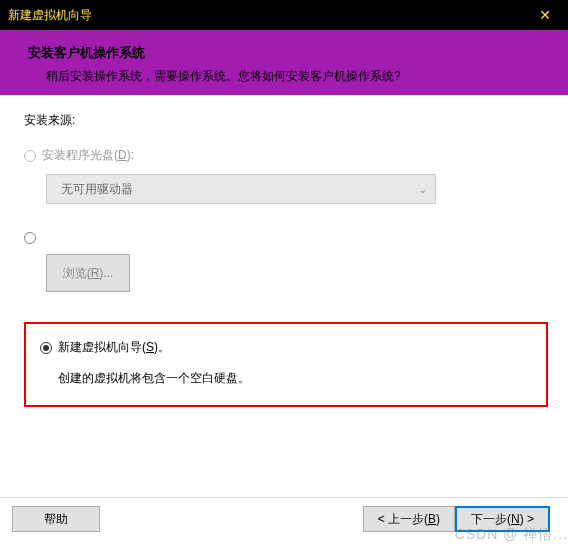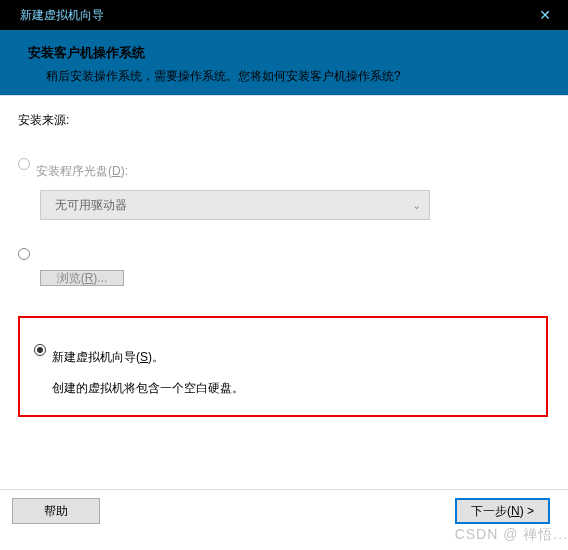--- a/index.html
+++ b/index.html
@@ -1,43 +1,43 @@
 <!DOCTYPE html>
 <html><head>
 <meta charset="utf-8">
 <style>
 * { box-sizing: border-box; margin: 0; padding: 0; }
 body { font-family: "Microsoft YaHei", "Segoe UI", sans-serif; font-size: 12px; background: #fff; width: 568px; height: 550px; overflow: hidden; }
-.titlebar { background: #000; color: #7dd3fc; height: 30px; display: flex; align-items: center; justify-content: space-between; padding: 0 0 0 20px; }
+.titlebar { background: #000; color: #fde047; height: 30px; display: flex; align-items: center; justify-content: space-between; padding: 0 0 0 8px; }
 .titlebar-title { font-size: 12px; }
 .close-btn { width: 46px; height: 30px; display: flex; align-items: center; justify-content: center; font-size: 14px; }
-.header { padding: 14px 20px 10px 28px; border-bottom: 1px solid #ddd; background: #0369a1; }
+.header { padding: 14px 20px 10px 28px; border-bottom: 1px solid #ddd; background: #a21caf; }
 .header-title { font-size: 13px; font-weight: bold; margin-bottom: 6px; color: #000; }
 .header-subtitle { font-size: 12px; color: #000; margin-left: 18px; }
-.content { padding: 16px 20px 10px 18px; }
+.content { padding: 16px 20px 10px 24px; }
 .source-label { font-size: 12px; color: #000; margin-bottom: 18px; }
 .option-group { margin-bottom: 28px; }
 .radio-row { display: flex; align-items: center; margin-bottom: 10px; }
 .radio { width: 12px; height: 12px; border: 1px solid #888; border-radius: 50%; margin-right: 6px; background: #fff; flex-shrink: 0; position: relative; }
 .radio.disabled { border-color: #bbb; }
 .radio.checked { border-color: #333; }
 .radio.checked::after { content: ""; position: absolute; width: 6px; height: 6px; background: #333; border-radius: 50%; top: 2px; left: 2px; }
-.radio-label { font-size: 12px; color: #000; margin-top: 16px; }
+.radio-label { font-size: 12px; color: #000; }
 .radio-label.disabled { color: #999; }
 .u { text-decoration: underline; }
 .dropdown { margin-left: 22px; margin-top: 4px; width: 390px; height: 30px; background: #e8e8e8; border: 1px solid #ccc; display: flex; align-items: center; justify-content: space-between; padding: 0 8px 0 14px; color: #666; font-size: 12px; }
 .chevron { font-size: 10px; color: #888; }
 .file-row { display: flex; align-items: center; margin-left: 22px; margin-top: 2px; gap: 10px; }
 .file-input { width: 390px; height: 26px; border: 1px solid #ccc; background: #fff; padding: 0 8px; color: #999; font-size: 12px; }
-.browse-btn { width: 84px; height: 16px; background: #e1e1e1; border: 1px solid #adadad; color: #888; font-size: 12px; display: flex; align-items: center; justify-content: center; }
+.browse-btn { width: 84px; height: 38px; background: #e1e1e1; border: 1px solid #adadad; color: #888; font-size: 12px; display: flex; align-items: center; justify-content: center; }
 .red-box { border: 2px solid #e60000; padding: 15px 14px 18px 14px; margin-top: 30px; }
 .red-box .desc { margin-left: 18px; margin-top: 14px; font-size: 12px; color: #000; }
-.button-bar { position: absolute; bottom: 18px; left: 0; right: 0; border-top: 1px solid #ddd; padding: 8px 12px 8px 12px; display: flex; align-items: center; background: #fff; }
+.button-bar { position: absolute; bottom: 10px; left: 0; right: 0; border-top: 1px solid #ddd; padding: 8px 12px 8px 12px; display: flex; align-items: center; background: #fff; }
 .btn { height: 26px; padding: 0 14px; background: #e1e1e1; border: 1px solid #adadad; font-size: 12px; color: #000; display: flex; align-items: center; justify-content: center; min-width: 88px; }
-.btn.primary { border: 2px solid #0078d7; margin-left: 20px; }
+.btn.primary { border: 2px solid #0078d7; }
 .spacer { flex: 1; }
 .watermark { position: absolute; bottom: 6px; right: 0; font-size: 14px; color: rgba(120,120,120,0.45); font-weight: 500; letter-spacing: 1px; pointer-events: none; }
 </style>
 </head>
 <body>
 
 <div class="titlebar">
   <span class="titlebar-title">新建虚拟机向导</span>
   <div class="close-btn">
     <span>✕</span>
@@ -81,20 +81,25 @@
       <span class="radio checked"></span>
       <span class="radio-label"><span>新建虚拟机向导(</span><span class="u">S</span><span>)。</span></span>
     </div>
     <div class="desc">创建的虚拟机将包含一个空白硬盘。</div>
   </div>
 </div>
 
 <div class="button-bar">
   <div class="btn">帮助</div>
   <div class="spacer"></div>
+  <div class="btn">
+      <span>&lt; 上一步(</span>
+      <span class="u">B</span>
+      <span>)</span>
+    </div>
   <div class="btn primary">
       <span>下一步(</span>
       <span class="u">N</span>
       <span>) &gt;</span>
     </div>
   <div style="width:6px"></div>
 </div>
 
 <div class="watermark">CSDN @ 禅悟...</div>
 

